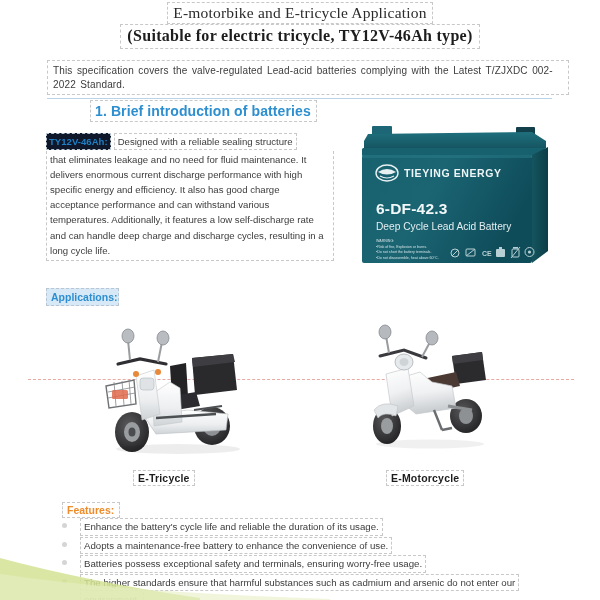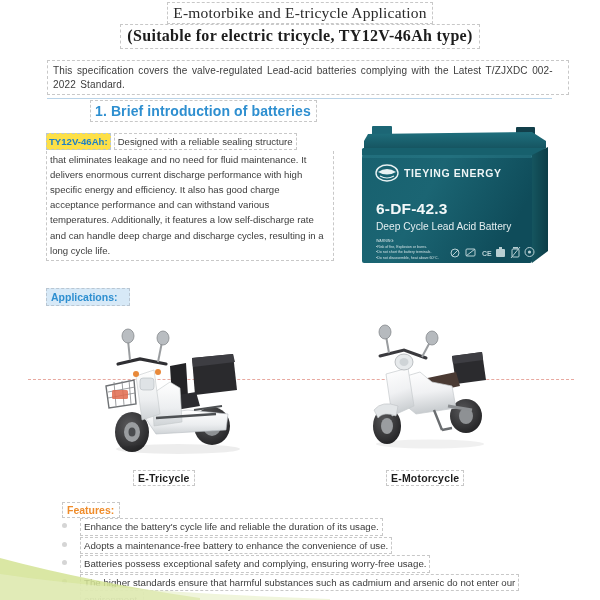--- a/index.html
+++ b/index.html
@@ -90,21 +90,21 @@
     position: absolute;
     left: 46px;
     top: 133px;
     width: 288px;
     font-size: 9.6px;
     line-height: 15.1px;
     color: #3c3c3c;
   }
   .intro .hl {
     display: inline-block;
-    background: #fde047;
+    background: #0f172a;
     color: #1f7fc4;
     font-weight: bold;
     padding: 0 2px;
     border: 1px dashed #b9c6d2;
     box-sizing: border-box;
   }
   .intro-first {
     display: inline-block;
     border: 1px dashed #c8c8c8;
     padding: 0 3px;
@@ -131,21 +131,21 @@
 
   
   .apps-label {
     position: absolute;
     left: 46px;
     top: 288px;
     font-size: 10.5px;
     font-weight: bold;
     color: #2e8fd0;
     background: #d7e9f7;
-    padding: 2px 11px 2px 4px;
+    padding: 2px 0 2px 4px;
     border: 1px dashed #b9c6d2;
     box-sizing: border-box;
   }
 
   
   .pink-rule {
     position: absolute;
     left: 28px;
     top: 379px;
     width: 546px;
@@ -442,21 +442,21 @@
   <li>
     <span class="bullet"></span>
     <span class="ftxt">Enhance the battery's cycle life and reliable the duration of its usage.</span>
   </li>
   <li>
     <span class="bullet"></span>
     <span class="ftxt">Adopts a maintenance-free battery to enhance the convenience of use.</span>
   </li>
   <li>
     <span class="bullet"></span>
-    <span class="ftxt">Batteries possess exceptional safety and complying, ensuring worry-free usage.</span>
+    <span class="ftxt">Batteries possess exceptional safety and terminals, ensuring worry-free usage.</span>
   </li>
   <li>
     <span class="bullet"></span>
     <span class="ftxt">The higher standards ensure that harmful substances such as cadmium and arsenic do not enter our</span>
     <span class="ftxt2">environment.</span>
   </li>
 </ul>
 
 <svg class="swoosh" viewBox="0 0 330 60" xmlns="http://www.w3.org/2000/svg">
   <path d="M0 18 Q90 42 200 58 L200 60 L0 60 Z" fill="#d4e394" opacity="0.85"></path>

